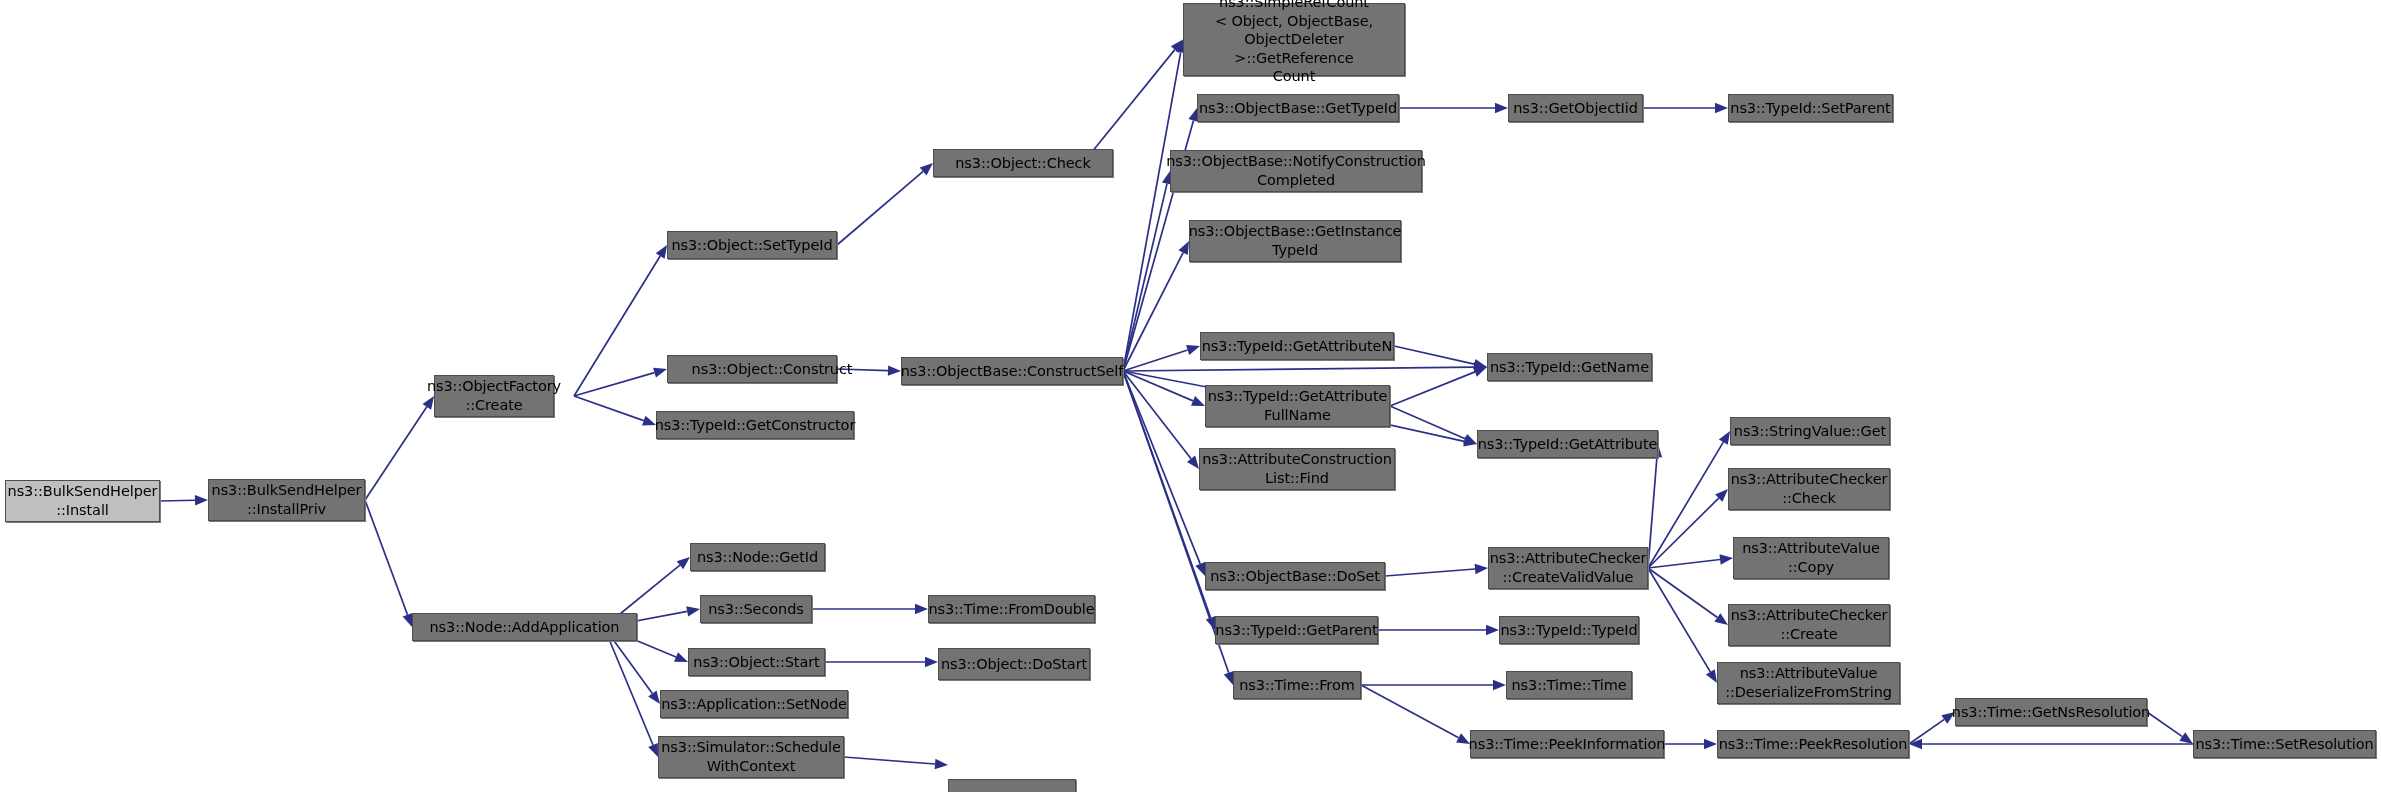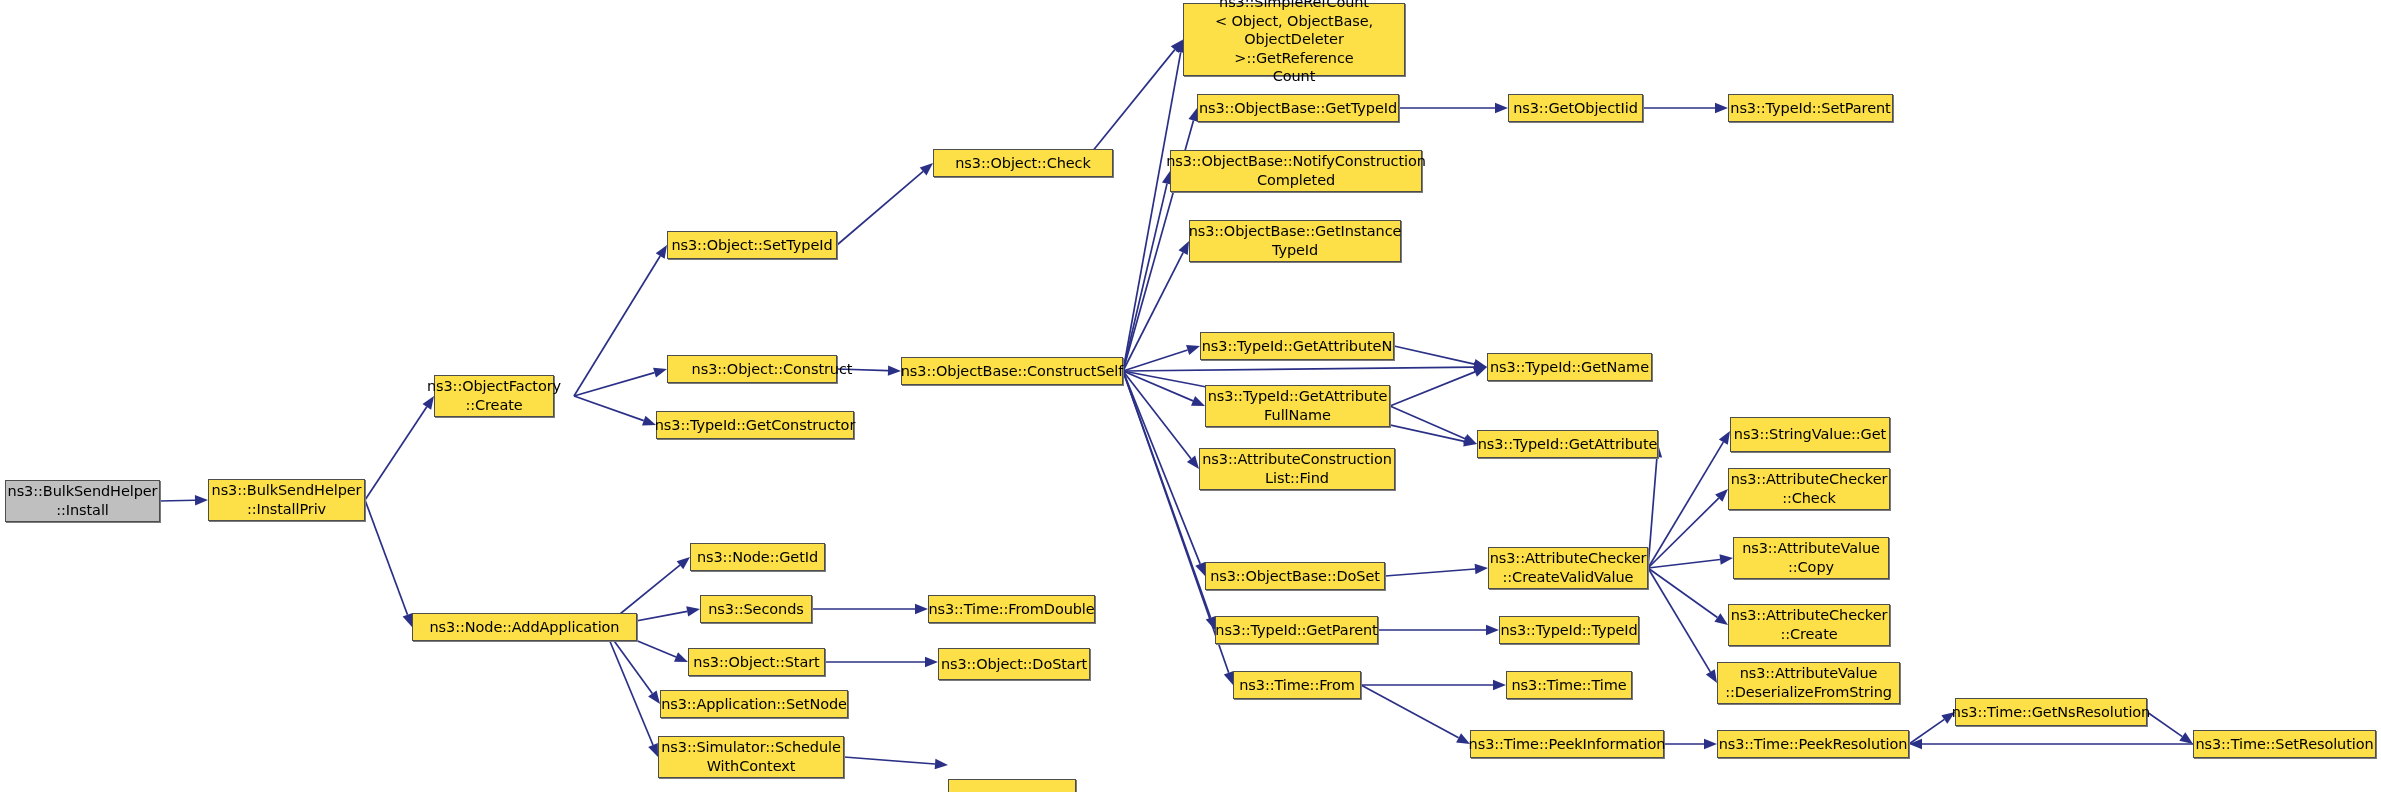--- a/index.html
+++ b/index.html
@@ -3,21 +3,21 @@
 <meta charset="utf-8">
 <style>
   html,body{margin:0;padding:0;background:#ffffff;}
   body{font-family:"DejaVu Sans","Liberation Sans",sans-serif;}
   #canvas{position:relative;width:2381px;height:792px;background:#ffffff;overflow:hidden;}
   #edges{position:absolute;left:0;top:0;width:2381px;height:792px;}
   .node{
     position:absolute;
     box-sizing:border-box;
     border:1px solid #4d4d4d;
-    background:#fde047;
+    background:#737373;
     color:#000000;
     display:flex;
     align-items:center;
     justify-content:center;
     text-align:center;
     font-size:14.5px;
     line-height:1.28;
     letter-spacing:-0.1px;
     white-space:pre-line;
     box-shadow:1px 1px 0 0 #7a7a7a;
@@ -157,21 +157,21 @@
 List::Find</div>
       <div class="node" style="left: 1205px; top: 562px; width: 180px; height: 28px;">ns3::ObjectBase::DoSet</div>
       <div class="node" style="left: 1215px; top: 616px; width: 163px; height: 28px;">ns3::TypeId::GetParent</div>
       <div class="node" style="left: 1233px; top: 671px; width: 128px; height: 28px;">ns3::Time::From</div>
       <div class="node" style="left: 1487px; top: 353px; width: 165px; height: 28px;">ns3::TypeId::GetName</div>
       <div class="node" style="left: 1477px; top: 430px; width: 181px; height: 28px;">ns3::TypeId::GetAttribute</div>
       <div class="node" style="left: 1488px; top: 547px; width: 160px; height: 42px;">ns3::AttributeChecker
 ::CreateValidValue</div>
       <div class="node" style="left: 1499px; top: 616px; width: 140px; height: 28px;">ns3::TypeId::TypeId</div>
       <div class="node" style="left: 1506px; top: 671px; width: 126px; height: 28px;">ns3::Time::Time</div>
-      <div class="node" style="left: 1730px; top: 417px; width: 160px; height: 35px;">ns3::StringValue::Get</div>
+      <div class="node" style="left: 1730px; top: 417px; width: 160px; height: 28px;">ns3::StringValue::Get</div>
       <div class="node" style="left: 1728px; top: 468px; width: 162px; height: 42px;">ns3::AttributeChecker
 ::Check</div>
       <div class="node" style="left: 1733px; top: 537px; width: 156px; height: 42px;">ns3::AttributeValue
 ::Copy</div>
       <div class="node" style="left: 1728px; top: 604px; width: 162px; height: 42px;">ns3::AttributeChecker
 ::Create</div>
       <div class="node" style="left: 1717px; top: 662px; width: 183px; height: 42px;">ns3::AttributeValue
 ::DeserializeFromString</div>
       <div class="node" style="left: 1508px; top: 94px; width: 135px; height: 28px;">ns3::GetObjectIid</div>
       <div class="node" style="left: 1728px; top: 94px; width: 165px; height: 28px;">ns3::TypeId::SetParent</div>

